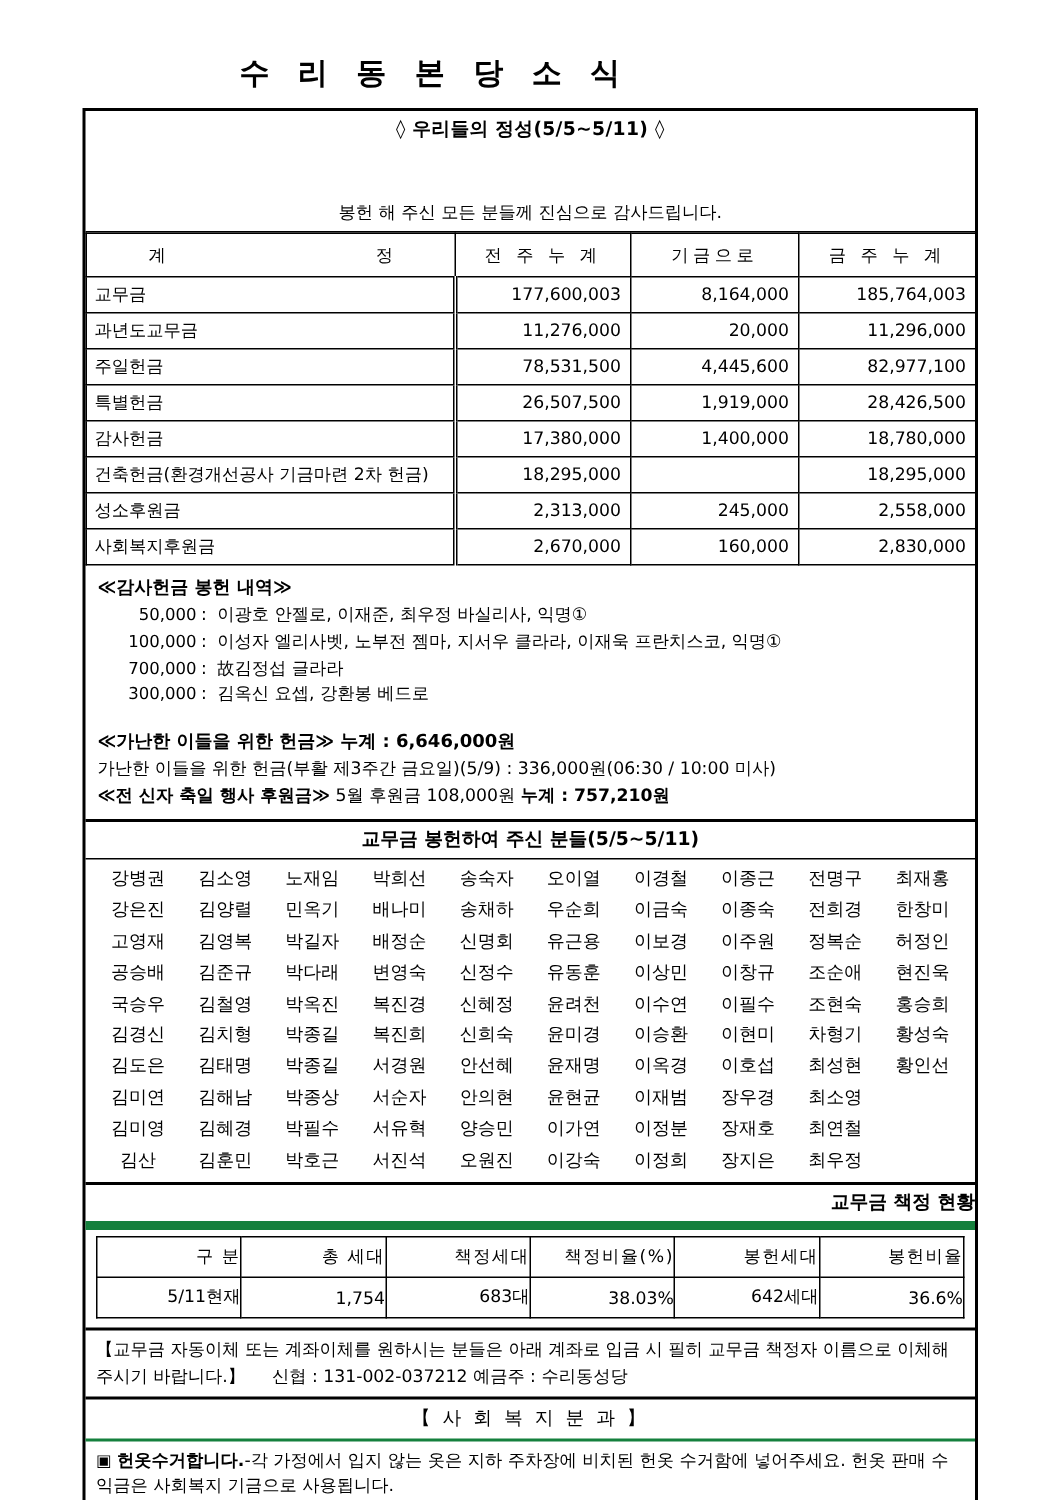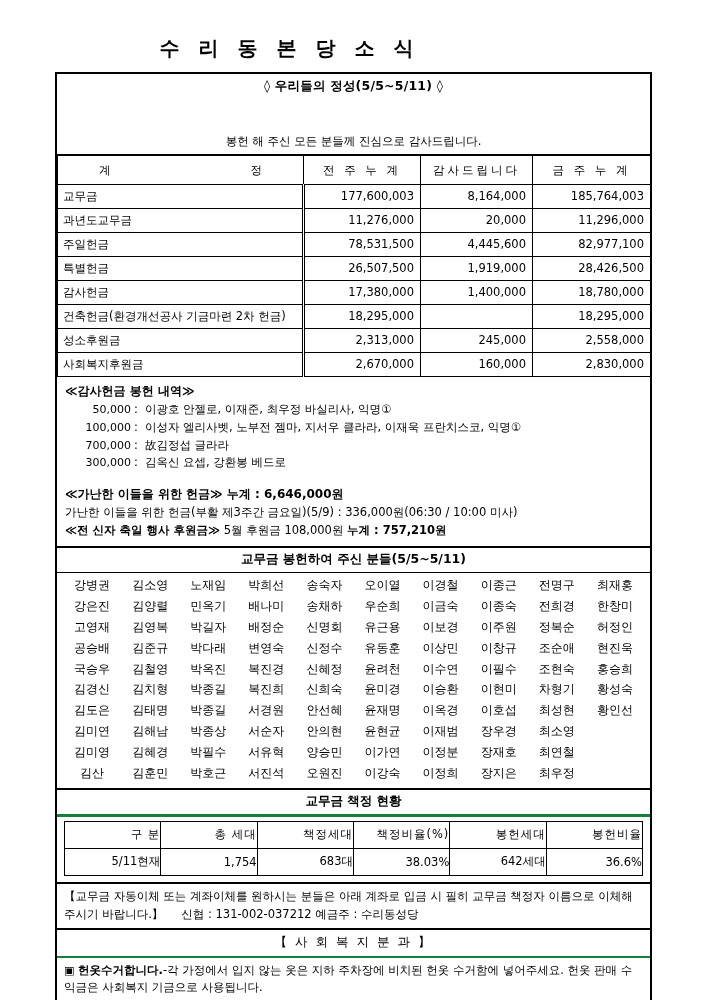--- a/index.html
+++ b/index.html
@@ -121,25 +121,25 @@
     line-height: 1.4;
     border: none;
   }
   .names-wrap {
     border-bottom: 2px solid #000;
     padding: 2px 6px 5px 6px;
   }
 
   
   .status-title {
-    text-align: center;
+    text-align: right;
     font-size: 12.5px;
     font-weight: bold;
     padding: 3px 0 4px 0;
-    border-bottom: 3px solid #15803d;
+    border-bottom: 6px solid #15803d;
   }
   .status-wrap { padding: 4px 7px 6px 7px; border-bottom: 2px solid #000; }
   table.status { border-collapse: collapse; width: 100%; table-layout: fixed; }
   table.status td, table.status th {
     border: 1px solid #000;
     text-align: right;
     font-size: 11.5px;
     font-weight: normal;
     padding: 5px 0 6px 0;
   }
@@ -188,21 +188,21 @@
       <colgroup>
         <col class="w-name">
           <col class="w-prev">
           <col class="w-week">
           <col class="w-total">
       </colgroup>
       <thead>
         <tr>
           <th class="c-name"><span>계</span><span class="sp"></span><span>정</span></th>
           <th>전 주 누 계</th>
-          <th>감사드립니다</th>
+          <th>기금으로</th>
           <th>금 주 누 계</th>
         </tr>
       </thead>
       <tbody id="offering-body">
           <tr>
             <td class="name">교무금</td>
             <td class="num prev">177,600,003</td>
             <td class="num">8,164,000</td>
             <td class="num">185,764,003</td>
           </tr>

